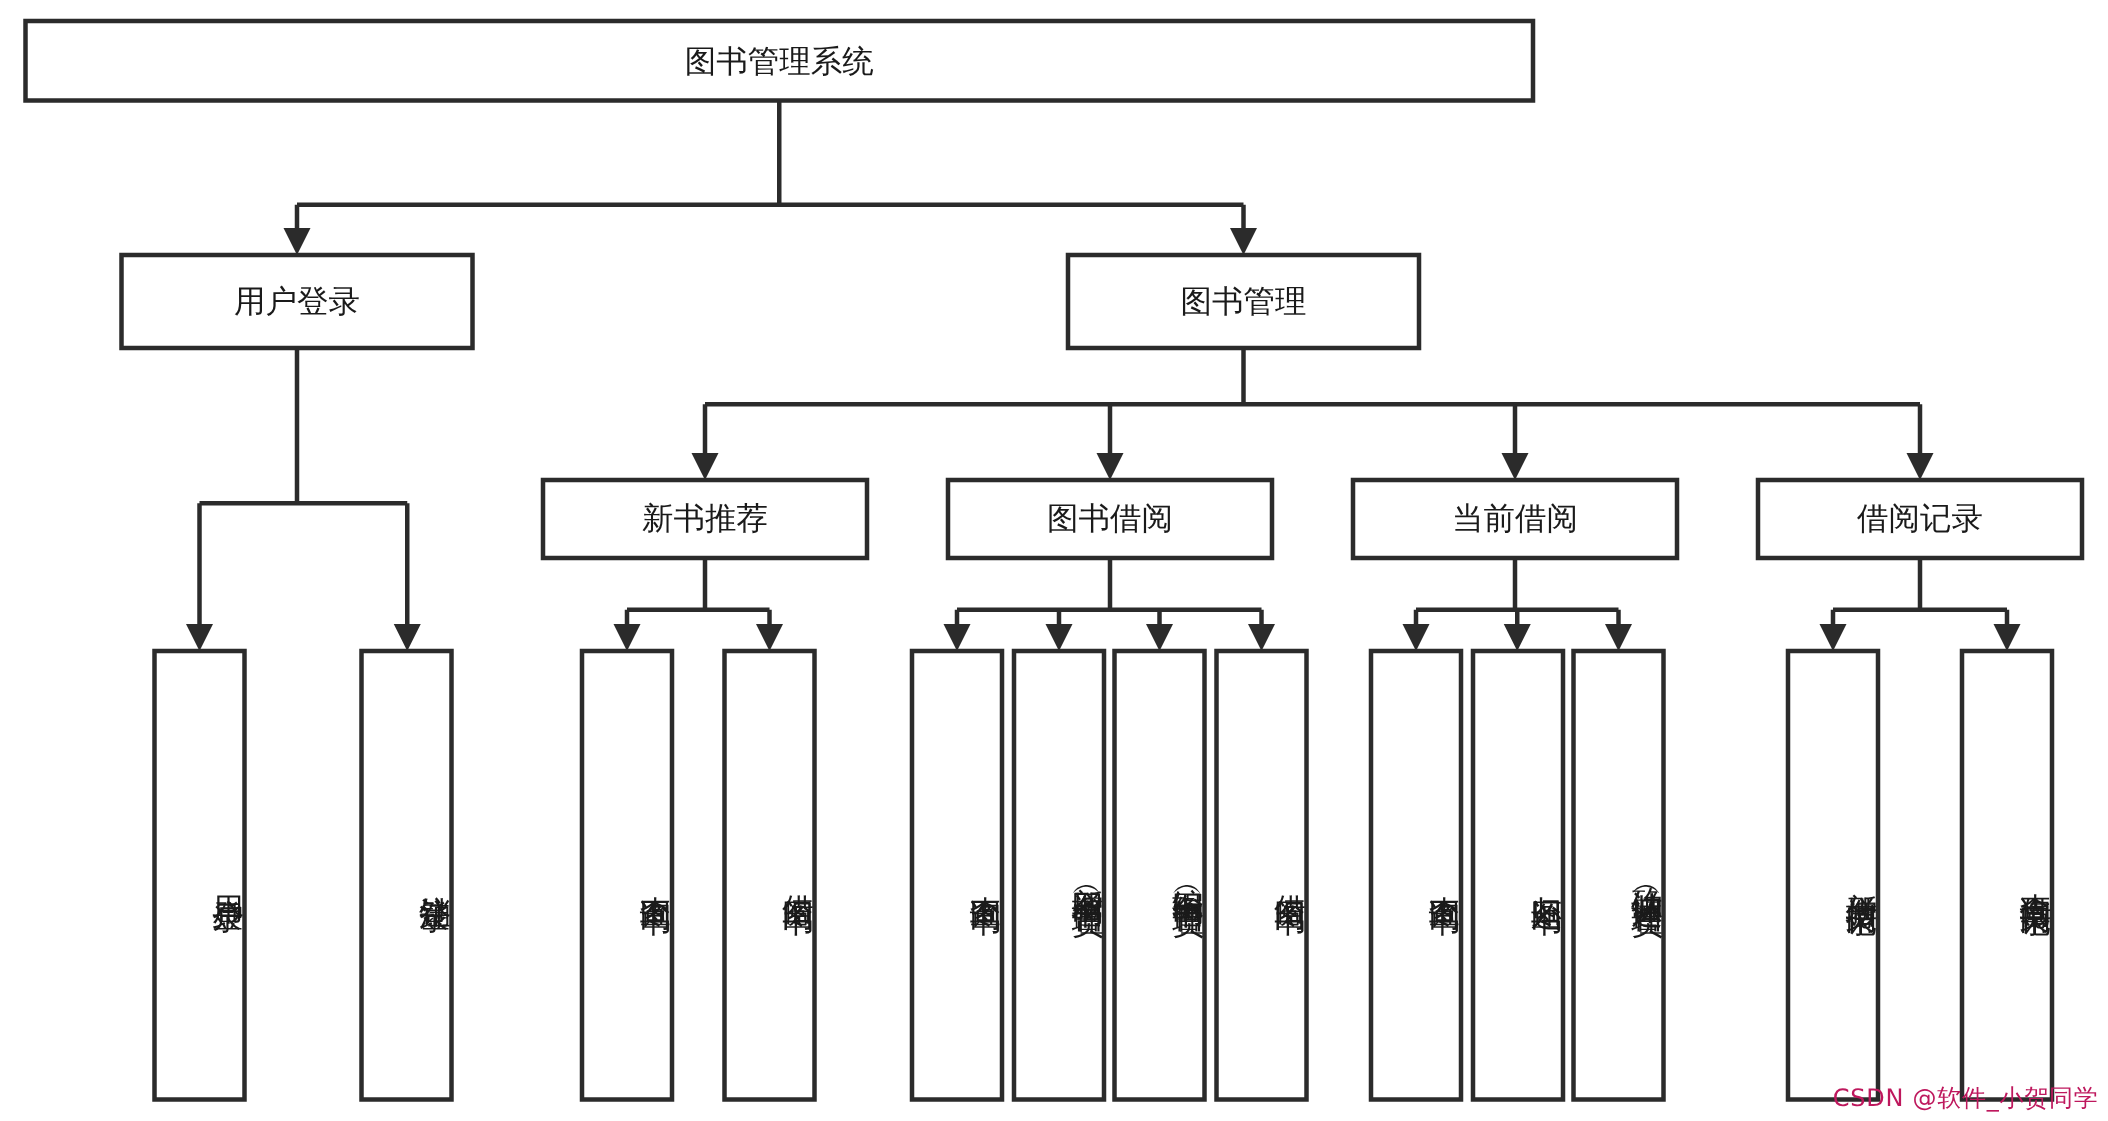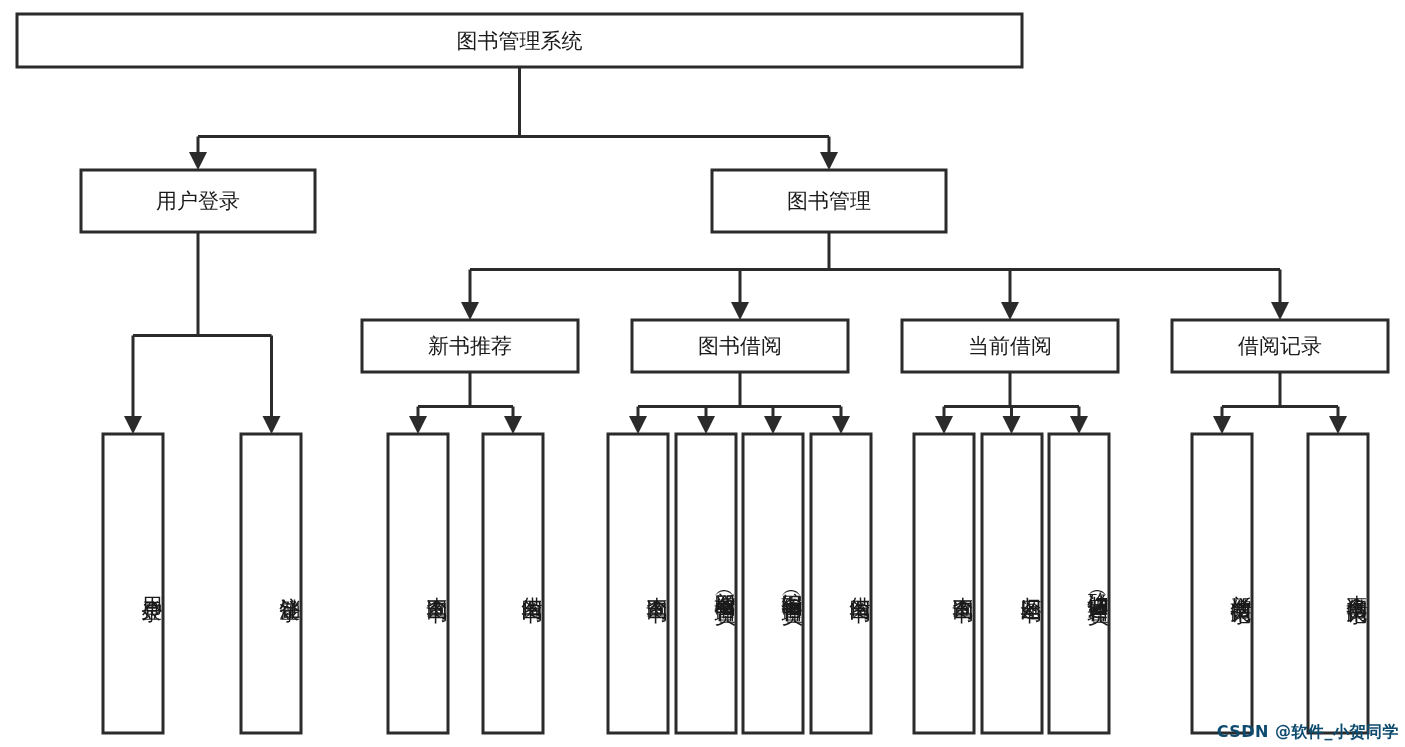--- a/index.html
+++ b/index.html
@@ -60,24 +60,23 @@
     white-space: nowrap;
     text-align: center;
     pointer-events: none;
   }
   .watermark {
     position: absolute;
     right: 6px;
     bottom: 4px;
     font-family: "DejaVu Sans", "Liberation Sans", sans-serif;
     font-size: 16px;
-    color: #0c4a6e;
+    color: #be185d;
     white-space: nowrap;
     letter-spacing: 0.5px;
-    font-weight: bold;
   }
 </style>
 </head>
 <body>
 
 <div id="diagram-root">
 
   <svg class="tree" viewBox="0 0 1405 747">
 
     <g>

